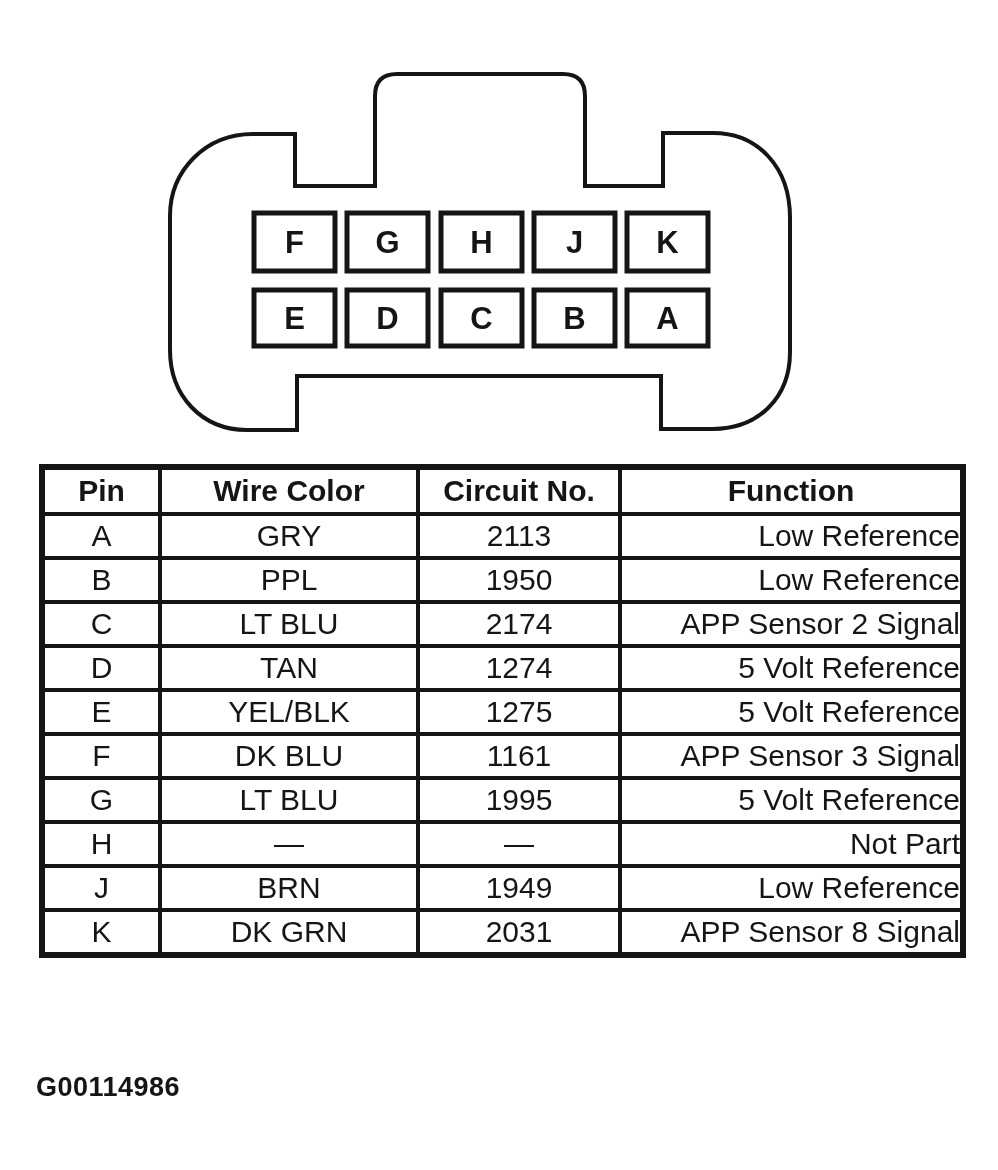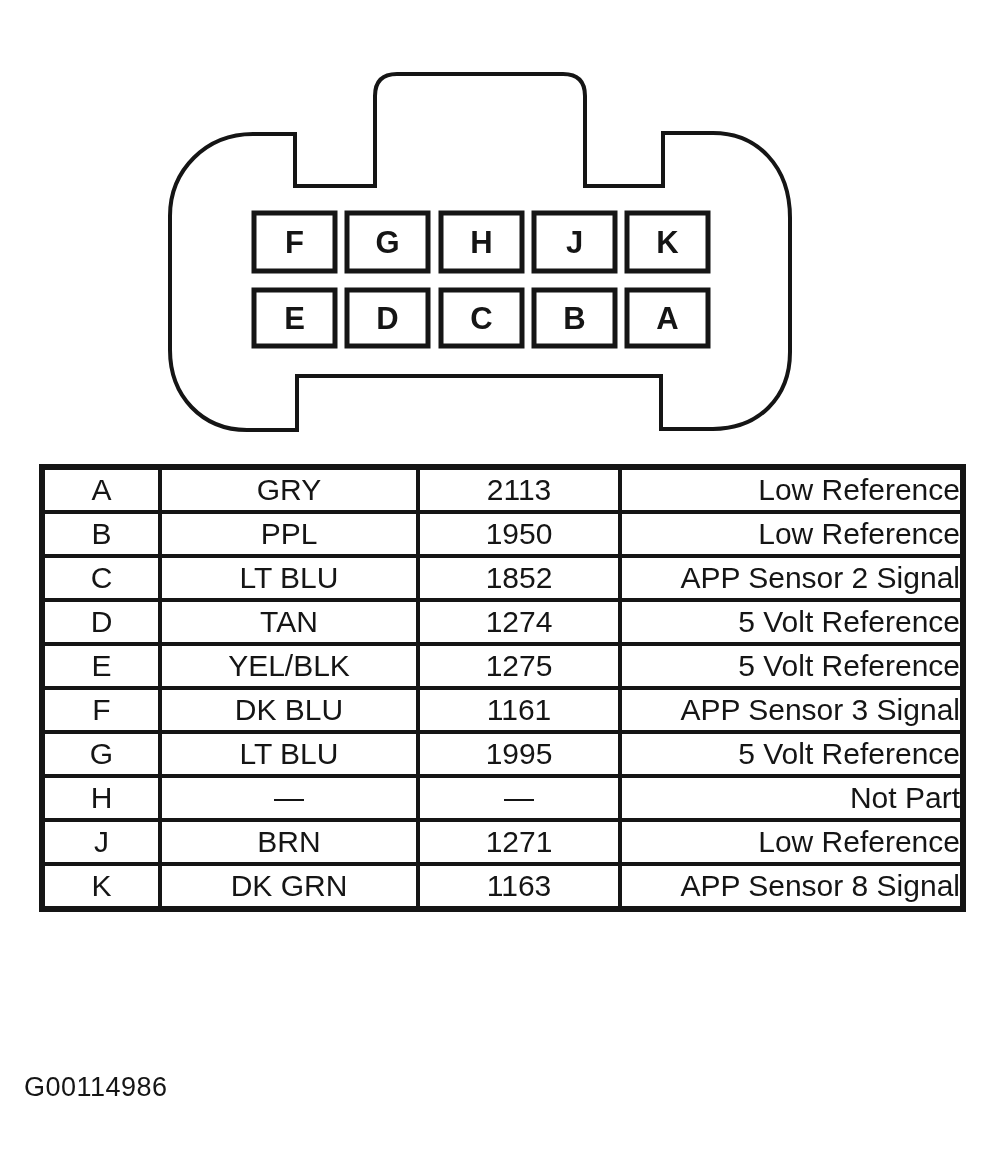--- a/index.html
+++ b/index.html
@@ -56,24 +56,24 @@
     padding-left: 26px;
   }
   .bullet-line { display: flex; align-items: center; gap: 13px; }
   .bullet-dot { font-size: 30px; line-height: 1; }
   .col-head { height: 42px; text-align: center; }
   tbody td { height: 40px; font-weight: 400; }
   td.col0, td.col1, td.col2 { text-align: center; }
   td.col3 { text-align: right; padding-left: 15px; }
   .figure-id {
     position: absolute;
-    left: 24px;
+    left: 36px;
     top: 1072px;
     font-size: 27px;
-    font-weight: 400;
+    font-weight: 700;
     letter-spacing: 0.5px;
   }
 </style>
 </head>
 <body>
 
 <div class="page">
 
   <svg class="connector" width="998" height="460" viewBox="0 0 998 460" aria-hidden="true">
     <path class="outline" d="M 253 134
@@ -113,38 +113,44 @@
   </svg>
 
   <table class="pinout">
     <colgroup>
       <col style="width:118px">
       <col style="width:258px">
       <col style="width:202px">
       <col style="width:343px">
     </colgroup>
     <thead>
+      <tr>
+        <th class="col-head">Pin</th>
+        <th class="col-head">Wire Color</th>
+        <th class="col-head">Circuit No.</th>
+        <th class="col-head">Function</th>
+      </tr>
     </thead>
     <tbody id="table-body">
         <tr>
           <td class="col0">A</td>
           <td class="col1">GRY</td>
           <td class="col2">2113</td>
           <td class="col3">Low Reference</td>
         </tr>
         <tr>
           <td class="col0">B</td>
           <td class="col1">PPL</td>
           <td class="col2">1950</td>
           <td class="col3">Low Reference</td>
         </tr>
         <tr>
           <td class="col0">C</td>
           <td class="col1">LT BLU</td>
-          <td class="col2">1852</td>
+          <td class="col2">2174</td>
           <td class="col3">APP Sensor 2 Signal</td>
         </tr>
         <tr>
           <td class="col0">D</td>
           <td class="col1">TAN</td>
           <td class="col2">1274</td>
           <td class="col3">5 Volt Reference</td>
         </tr>
         <tr>
           <td class="col0">E</td>
@@ -166,26 +172,26 @@
         </tr>
         <tr>
           <td class="col0">H</td>
           <td class="col1">—</td>
           <td class="col2">—</td>
           <td class="col3">Not Part</td>
         </tr>
         <tr>
           <td class="col0">J</td>
           <td class="col1">BRN</td>
-          <td class="col2">1271</td>
+          <td class="col2">1949</td>
           <td class="col3">Low Reference</td>
         </tr>
         <tr>
           <td class="col0">K</td>
           <td class="col1">DK GRN</td>
-          <td class="col2">1163</td>
+          <td class="col2">2031</td>
           <td class="col3">APP Sensor 8 Signal</td>
         </tr>
       </tbody>
   </table>
 
   <div class="figure-id">G00114986</div>
 </div>
 
 </body></html>

